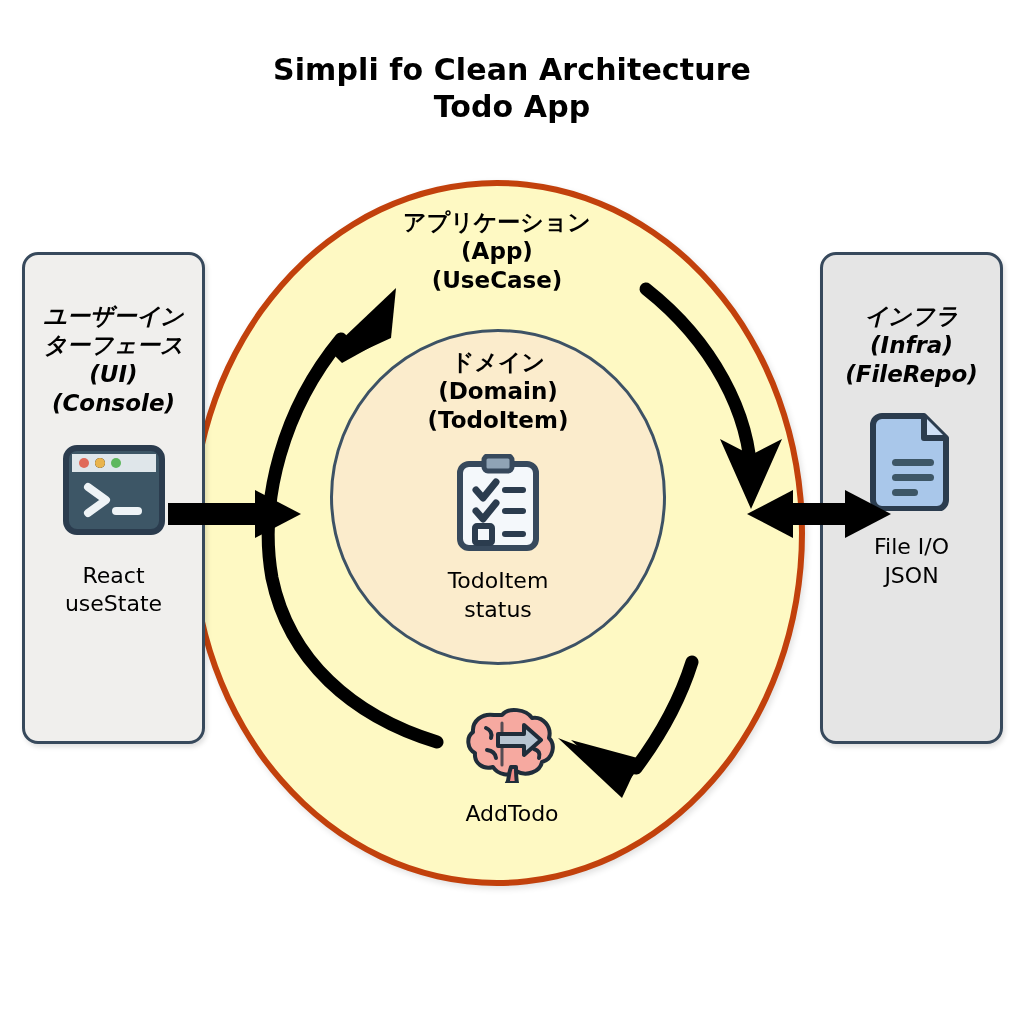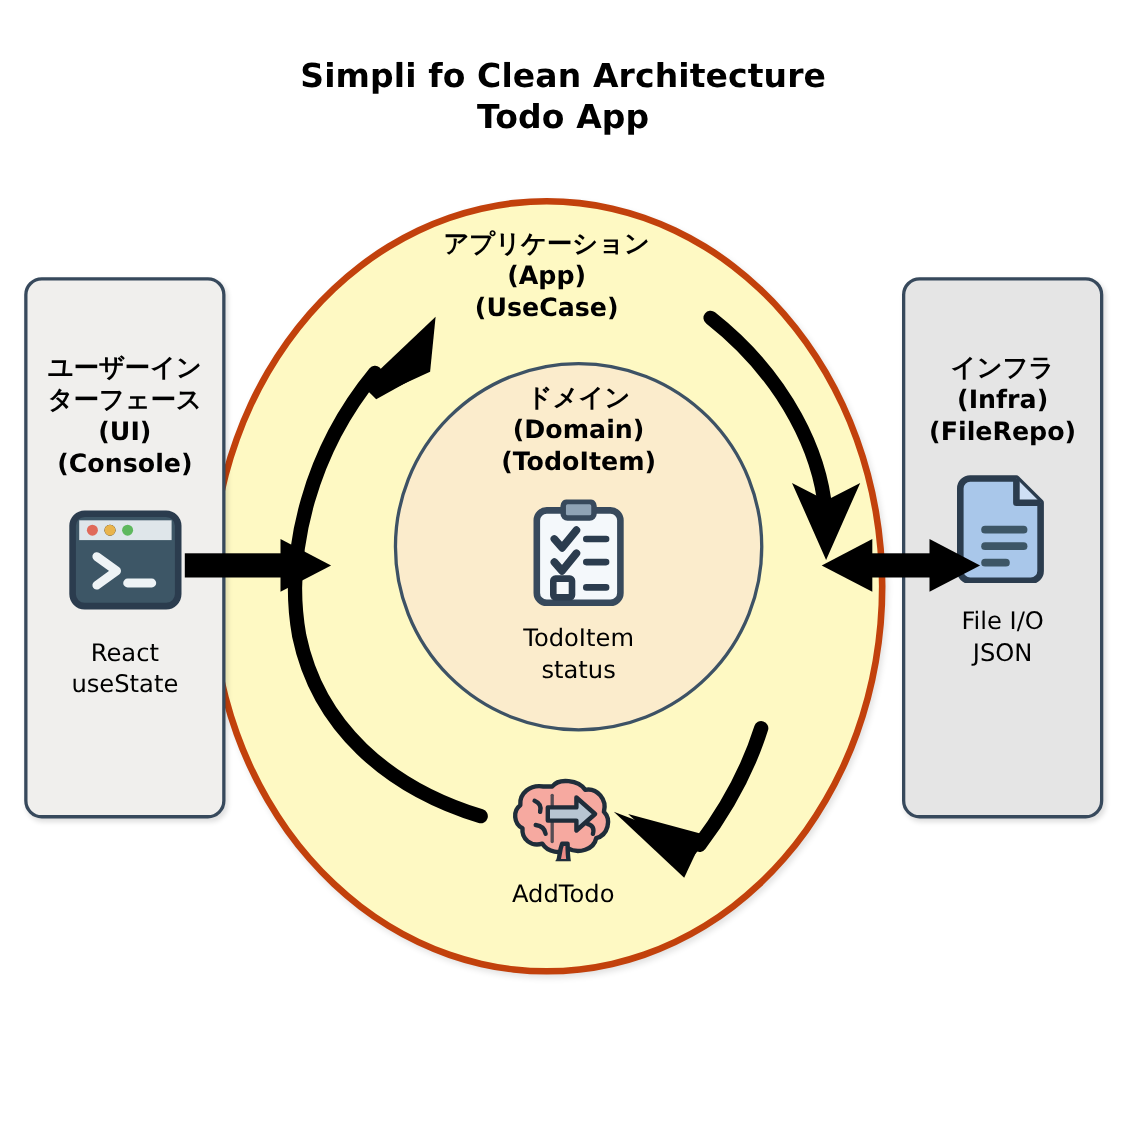--- a/index.html
+++ b/index.html
@@ -56,28 +56,29 @@
     background: #f0efed;
   }
   #panel-infra {
     left: 820px;
     top: 252px;
     width: 183px;
     height: 492px;
     background: #e5e5e5;
   }
   .panel-title {
-    margin-top: 66px;
+    margin-top: 47px;
     text-align: center;
     font-weight: bold;
     font-size: 23px;
     line-height: 1.26;
     width: 100%;
     padding: 0 4px;
     box-sizing: border-box;
+    font-style: italic;
   }
   .panel-title .tline { display: block; white-space: nowrap; }
   .panel-icon {
     margin-top: 24px;
     height: 100px;
     display: flex;
     align-items: center;
     justify-content: center;
   }
   .panel-caption {
@@ -96,21 +97,21 @@
     width: 616px;
     height: 706px;
     background: #fef9c3;
     border: 6px solid #c2410c;
     border-radius: 50%;
     box-sizing: border-box;
     box-shadow: 2px 3px 6px rgba(0,0,0,0.12);
   }
   #ring-domain {
     position: absolute;
-    left: 358px;
+    left: 330px;
     top: 329px;
     width: 336px;
     height: 336px;
     background: #fbeccc;
     border: 3px solid #3d5265;
     border-radius: 50%;
     box-sizing: border-box;
   }
   .ring-title {
     position: absolute;

